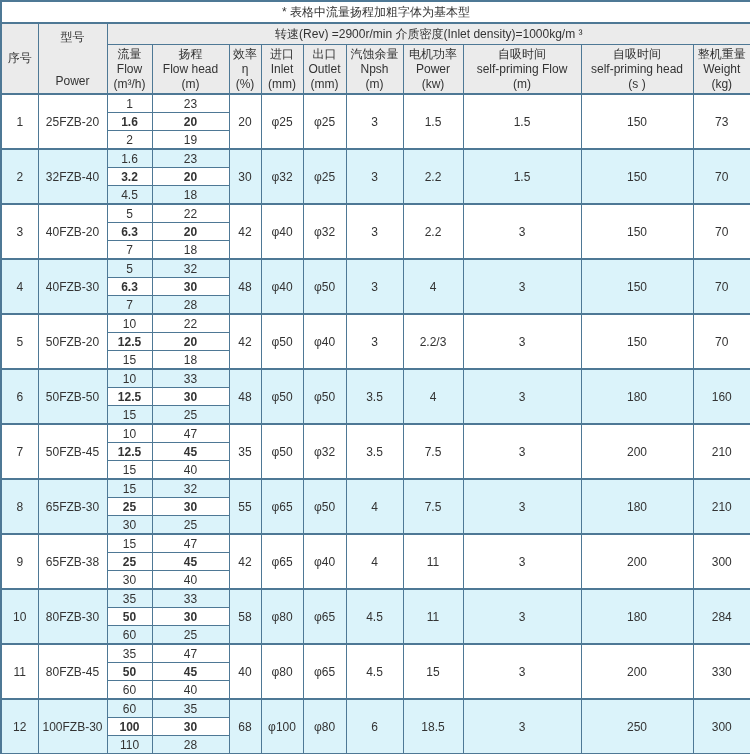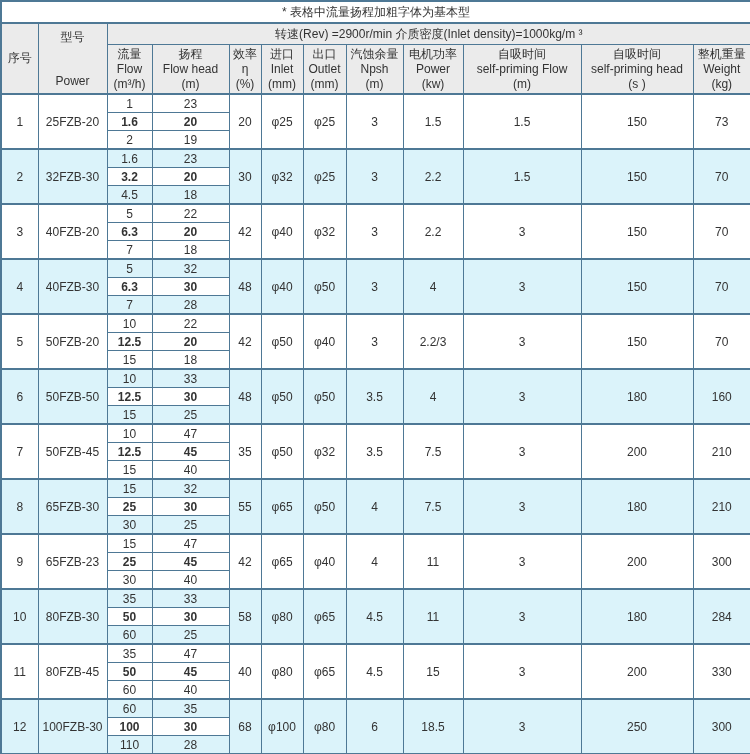--- a/index.html
+++ b/index.html
@@ -169,21 +169,21 @@
       <tr>
         <td class="basic">1.6</td>
         <td class="basic">20</td>
       </tr>
       <tr>
         <td>2</td>
         <td>19</td>
       </tr>
       <tr class="group-start">
         <td rowspan="3" class="alt">2</td>
-        <td rowspan="3" class="alt">32FZB-30</td>
+        <td rowspan="3" class="alt">32FZB-40</td>
         <td class="alt">1.6</td>
         <td class="alt">23</td>
         <td rowspan="3" class="alt">30</td>
         <td rowspan="3" class="alt">φ32</td>
         <td rowspan="3" class="alt">φ25</td>
         <td rowspan="3" class="alt">3</td>
         <td rowspan="3" class="alt">2.2</td>
         <td rowspan="3" class="alt">1.5</td>
         <td rowspan="3" class="alt">150</td>
         <td rowspan="3" class="alt">70</td>
@@ -323,21 +323,21 @@
       <tr>
         <td class="basic">25</td>
         <td class="basic">30</td>
       </tr>
       <tr>
         <td class="alt">30</td>
         <td class="alt">25</td>
       </tr>
       <tr class="group-start">
         <td rowspan="3">9</td>
-        <td rowspan="3">65FZB-23</td>
+        <td rowspan="3">65FZB-38</td>
         <td>15</td>
         <td>47</td>
         <td rowspan="3">42</td>
         <td rowspan="3">φ65</td>
         <td rowspan="3">φ40</td>
         <td rowspan="3">4</td>
         <td rowspan="3">11</td>
         <td rowspan="3">3</td>
         <td rowspan="3">200</td>
         <td rowspan="3">300</td>

